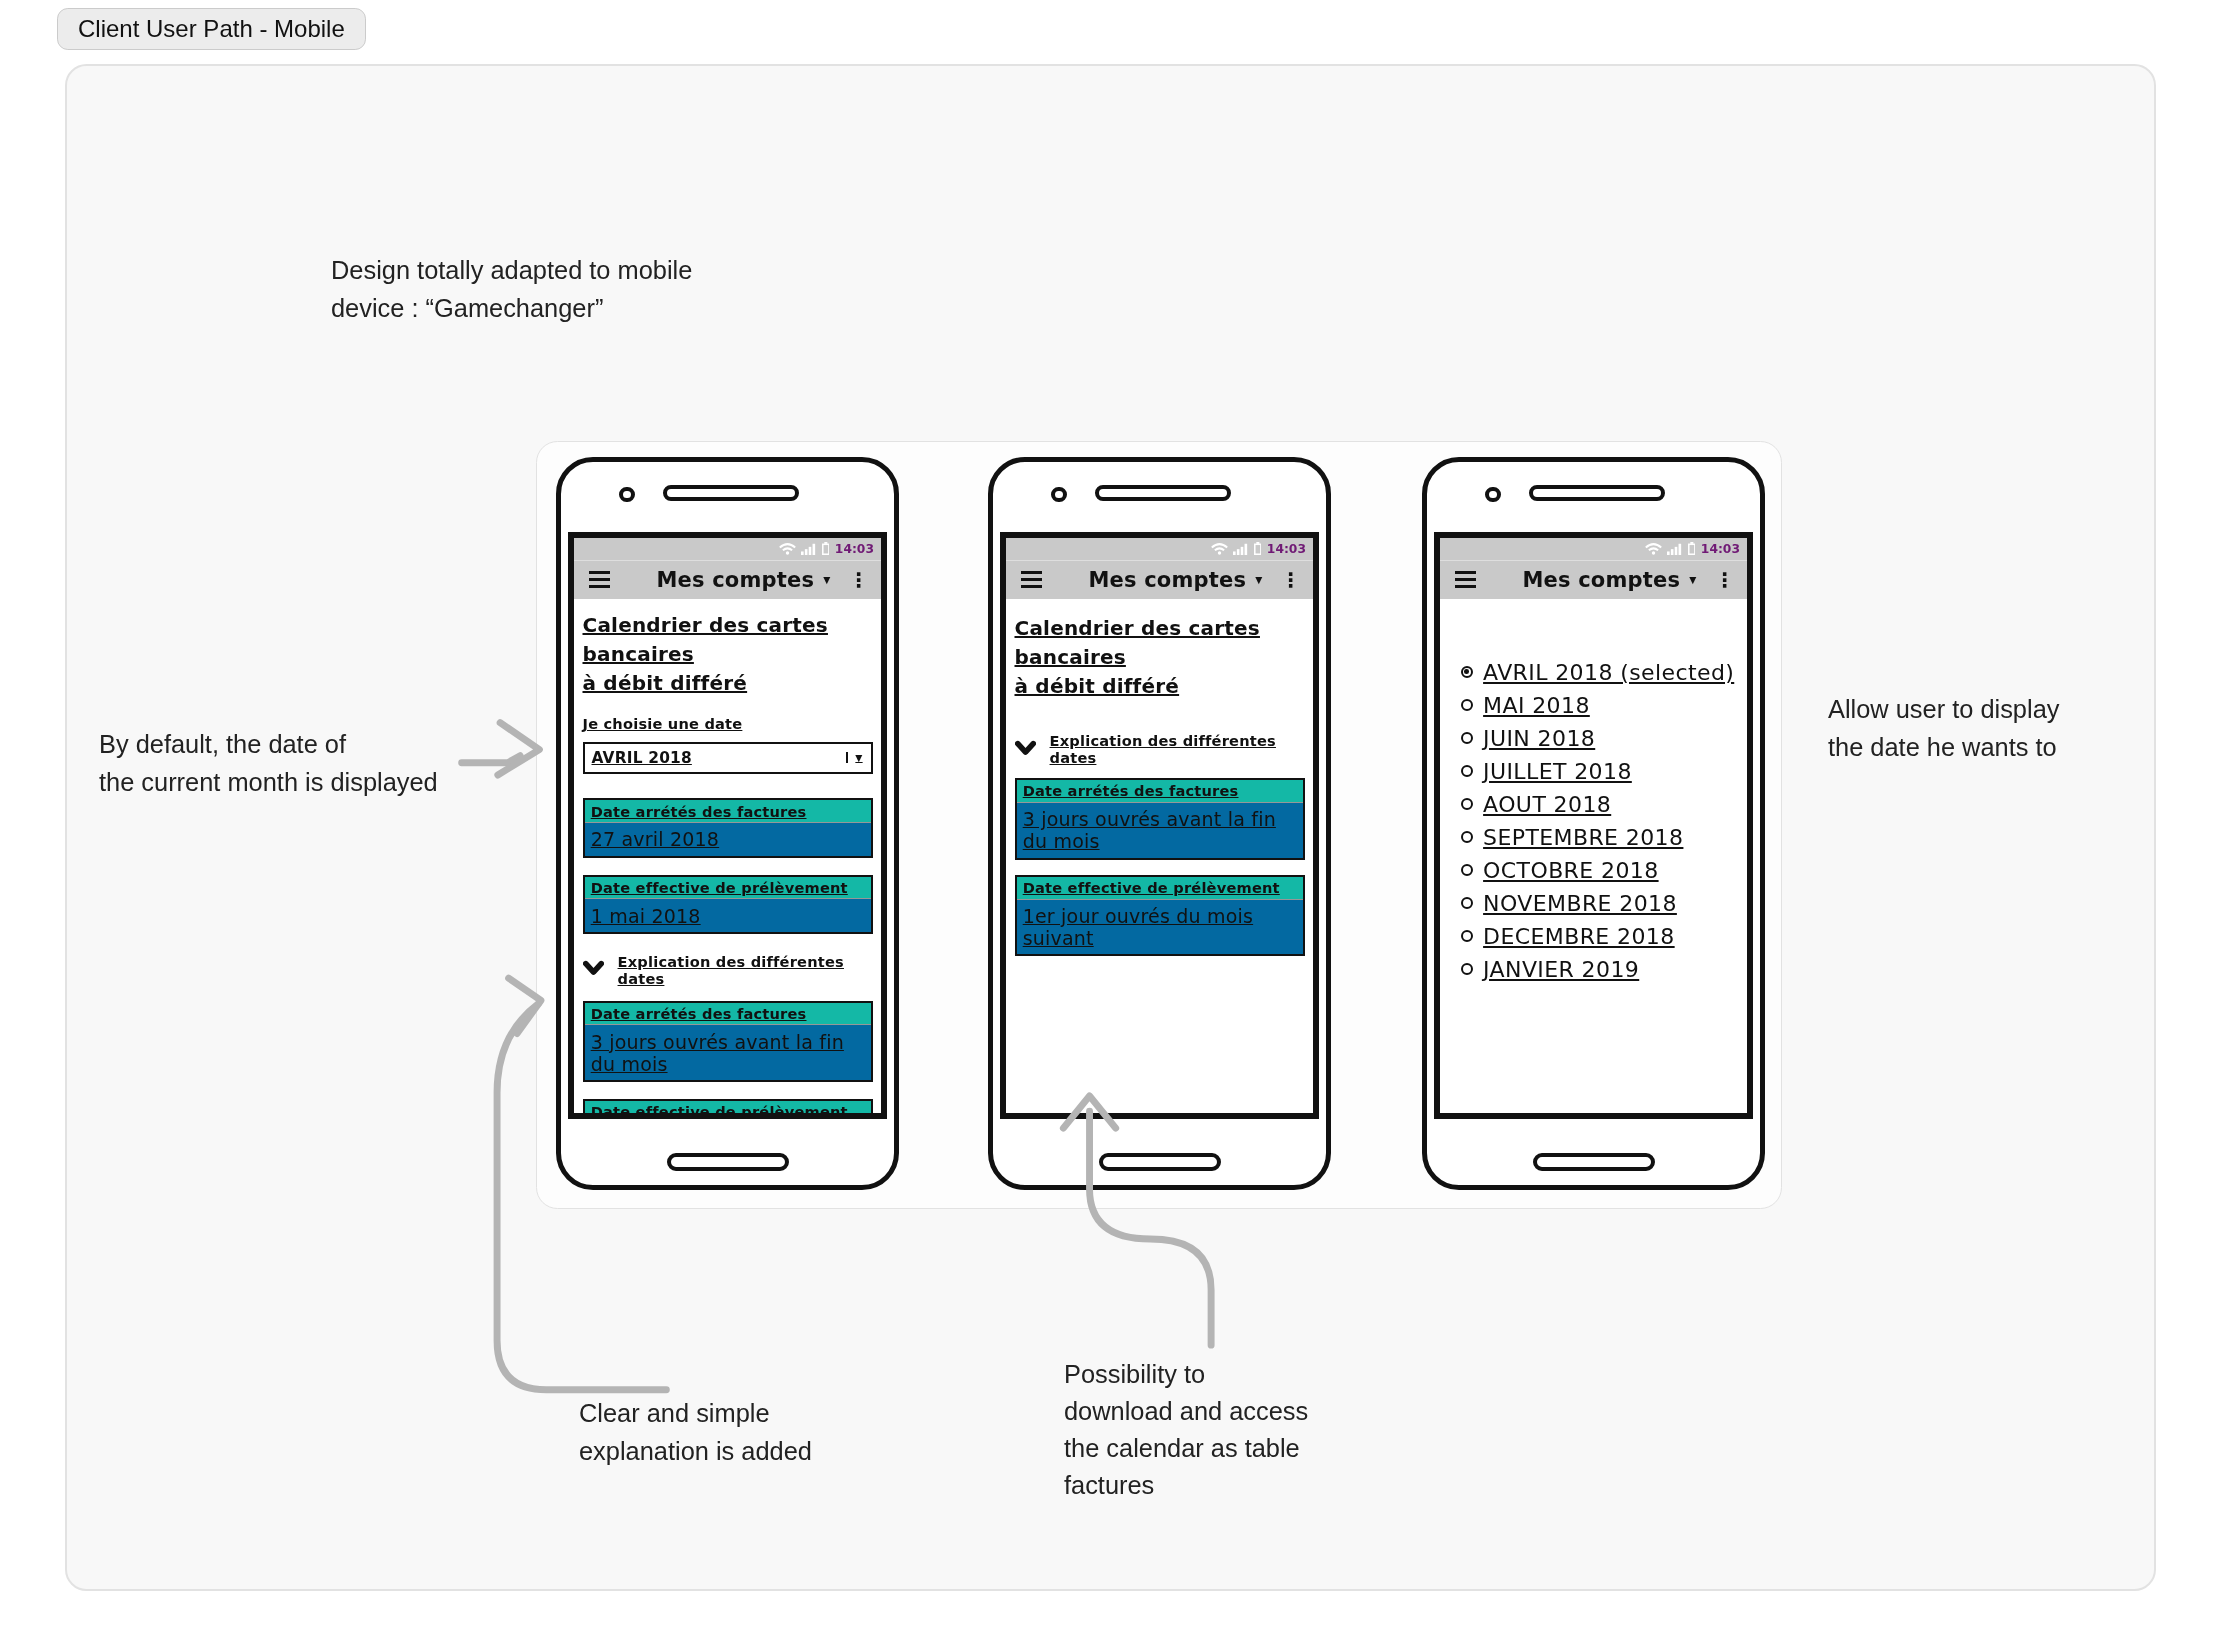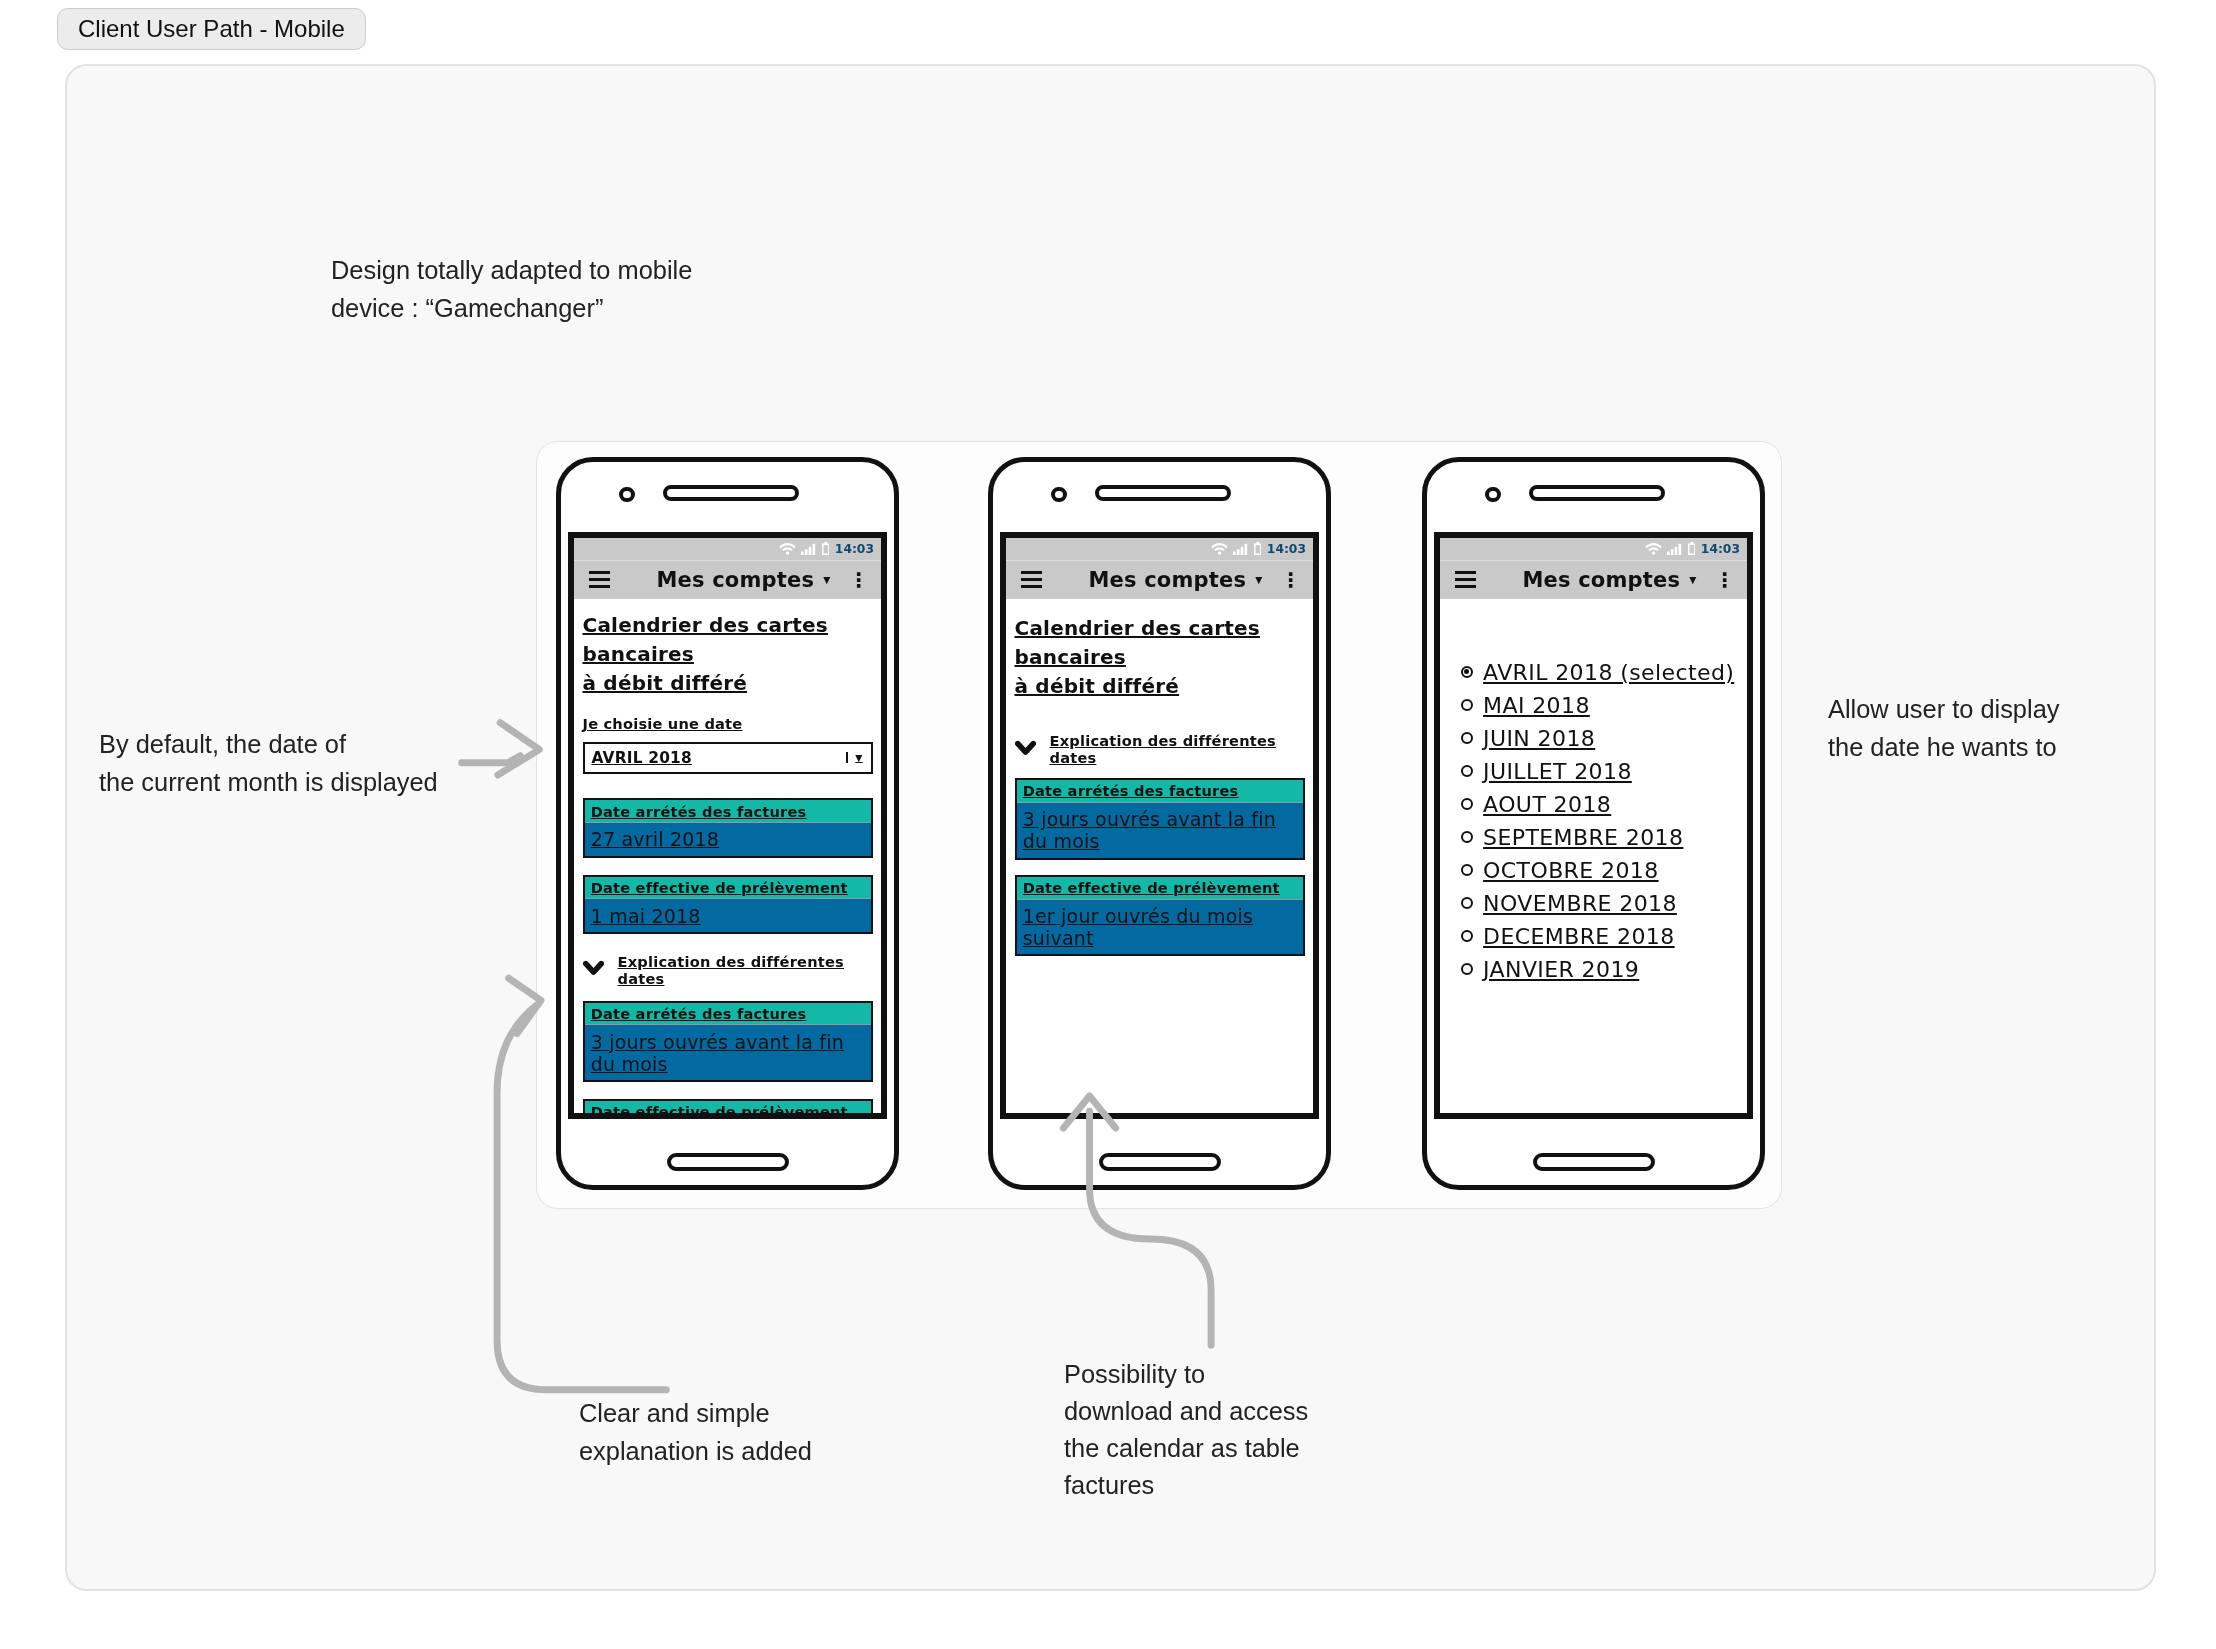--- a/index.html
+++ b/index.html
@@ -26,21 +26,21 @@
   .phone{position:absolute;top:457px;width:343px;height:733px;background:#fff;border:5.4px solid #111;
          border-radius:37px;box-sizing:border-box;}
   .cam{position:absolute;left:58px;top:24.6px;width:7.7px;height:7.7px;border:4.6px solid #111;border-radius:50%;}
   .spk{position:absolute;left:102px;top:23px;width:128px;height:7.7px;border:4.6px solid #111;border-radius:76px;}
   .homepill{position:absolute;left:50%;top:691px;transform:translateX(-50%);width:114px;height:10px;
             border:4.6px solid #111;border-radius:76px;}
   .screen{position:absolute;left:7px;right:7px;top:70px;height:575px;border:6.2px solid #111;background:#fff;
           overflow:hidden;font-family:"DejaVu Sans", sans-serif;color:#111;letter-spacing:0.2px;}
   .statusbar{height:21.5px;background:#c9c9c9;display:flex;align-items:center;justify-content:flex-end;
              gap:5.4px;padding-right:7px;border-bottom:1.5px solid #dedede;}
-  .sb-time{font-size:12.3px;font-weight:bold;color:#0c4a6e;letter-spacing:0;}
+  .sb-time{font-size:12.3px;font-weight:bold;color:#701a75;letter-spacing:0;}
   .appbar{height:38px;background:#c9c9c9;display:flex;align-items:center;}
   .burger{margin-left:15.4px;display:flex;flex-direction:column;gap:3.8px;cursor:pointer;}
   .burger div{width:21px;height:3.1px;background:#111;}
   .app-title{margin-left:46px;font-size:21px;font-weight:bold;}
   .caret{margin-left:9.2px;font-size:9.2px;}
   .kebab{margin-left:auto;margin-right:12.3px;font-size:20px;font-weight:bold;}
   .content{padding:0 8.5px;text-decoration:underline;}
 
   .heading{margin-top:12.3px;font-size:20px;font-weight:bold;line-height:29px;}
   .choose{margin-top:17px;font-size:14.6px;font-weight:bold;}

